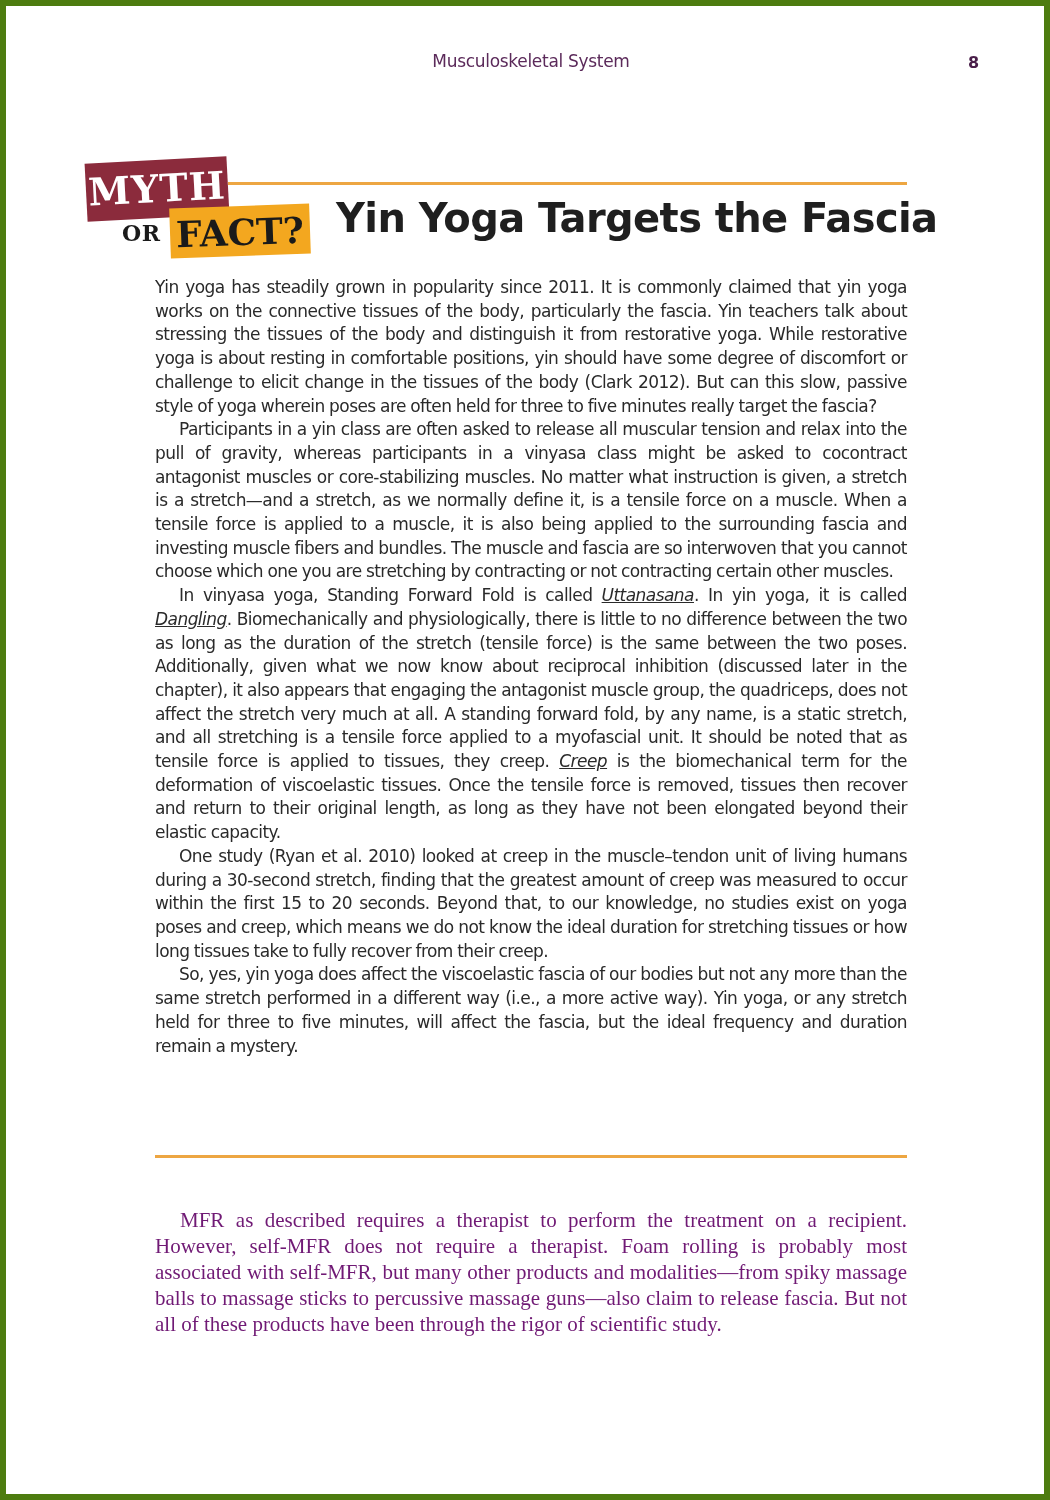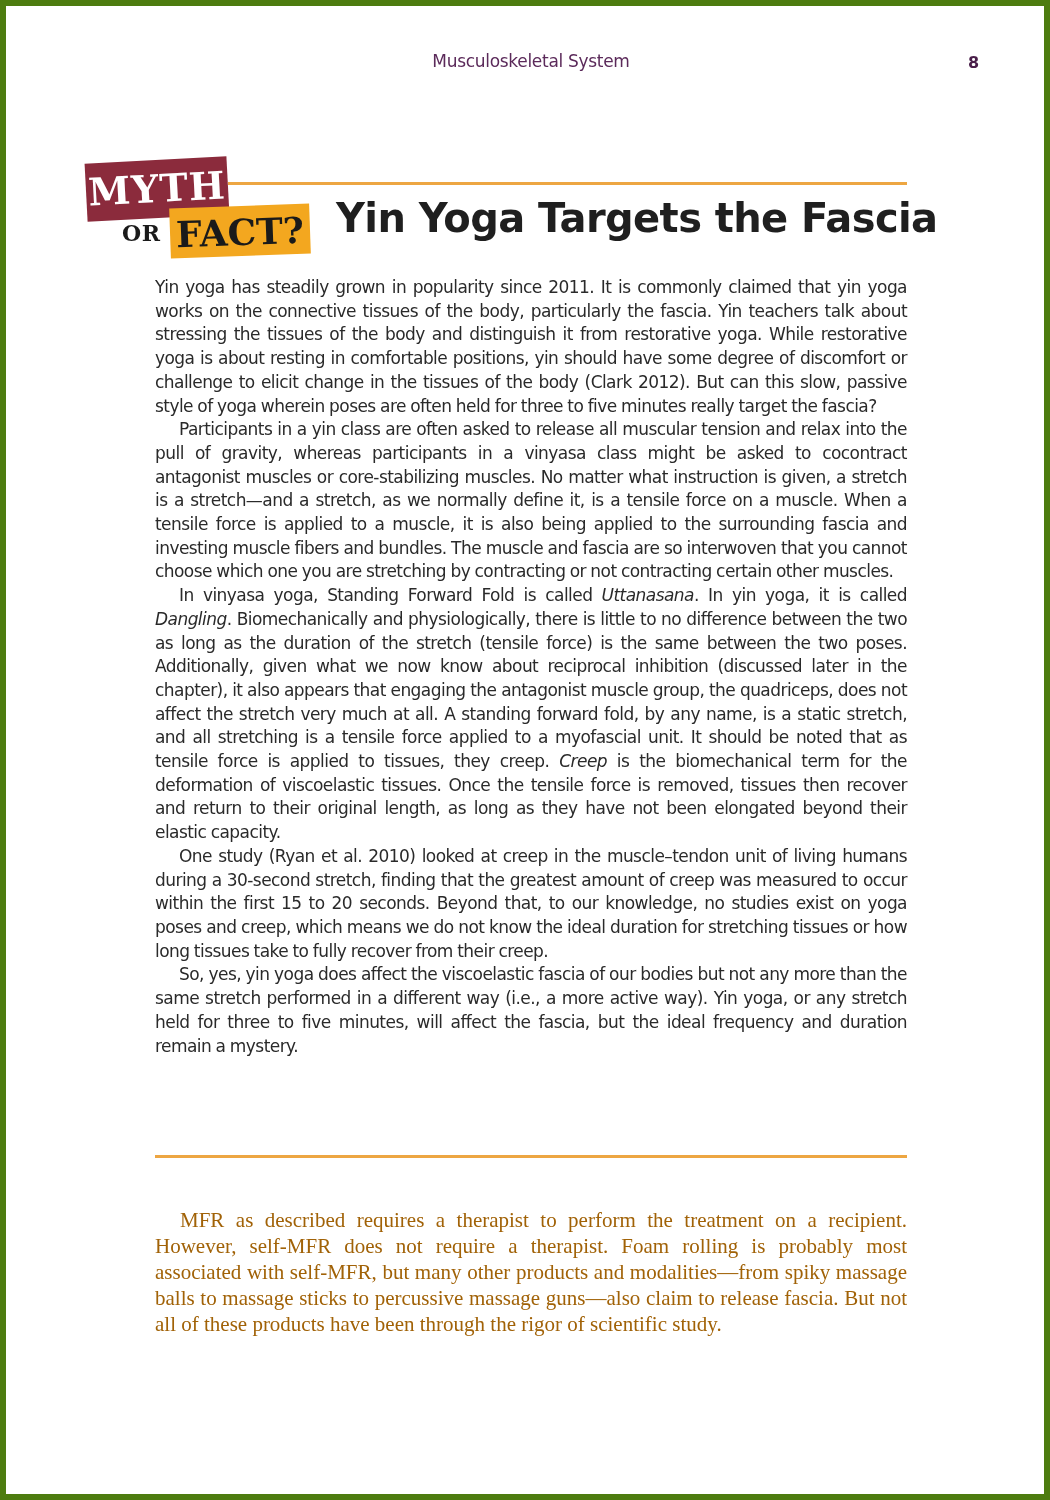--- a/index.html
+++ b/index.html
@@ -132,30 +132,31 @@
   .box-body p {
     margin: 0;
     text-align: justify;
     hyphens: manual;
   }
   .box-body p.indent {
     text-indent: 24px;
   }
   .box-body em {
     font-style: italic;
+    text-decoration: underline;
   }
   .main-body {
     position: absolute;
     left: 149px;
     top: 1201px;
     width: 752px;
     font-family: "Liberation Serif", "DejaVu Serif", serif;
     font-size: 21px;
     line-height: 26px;
-    color: #a16207;
+    color: #701a75;
   }
   .main-body p {
     margin: 0;
     text-align: justify;
     text-indent: 25px;
   }
 </style>
 </head>
 <body>
 

